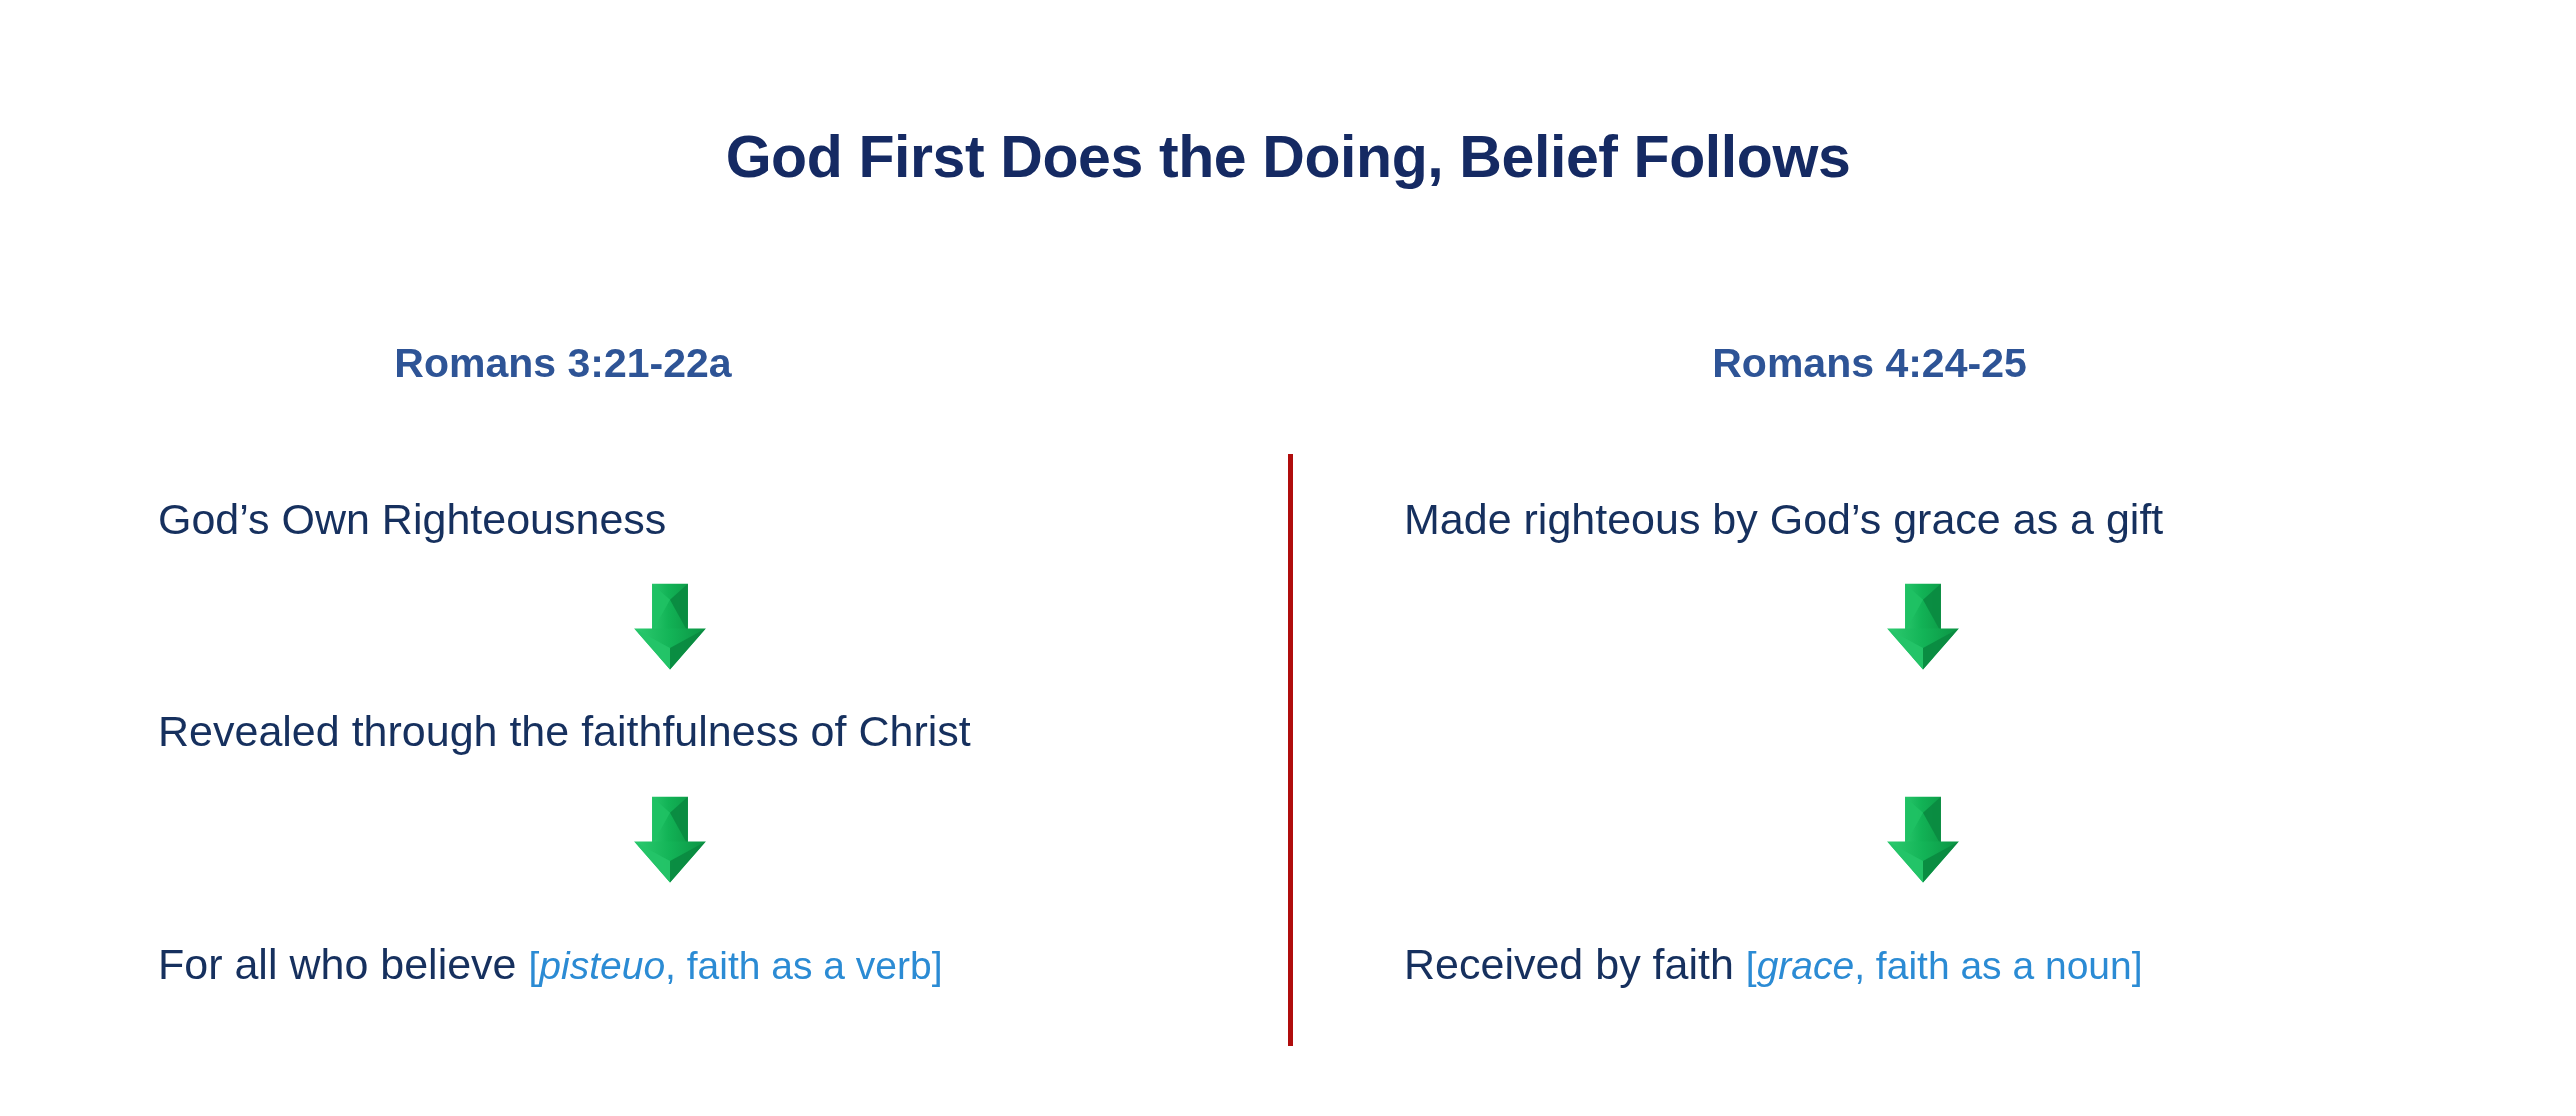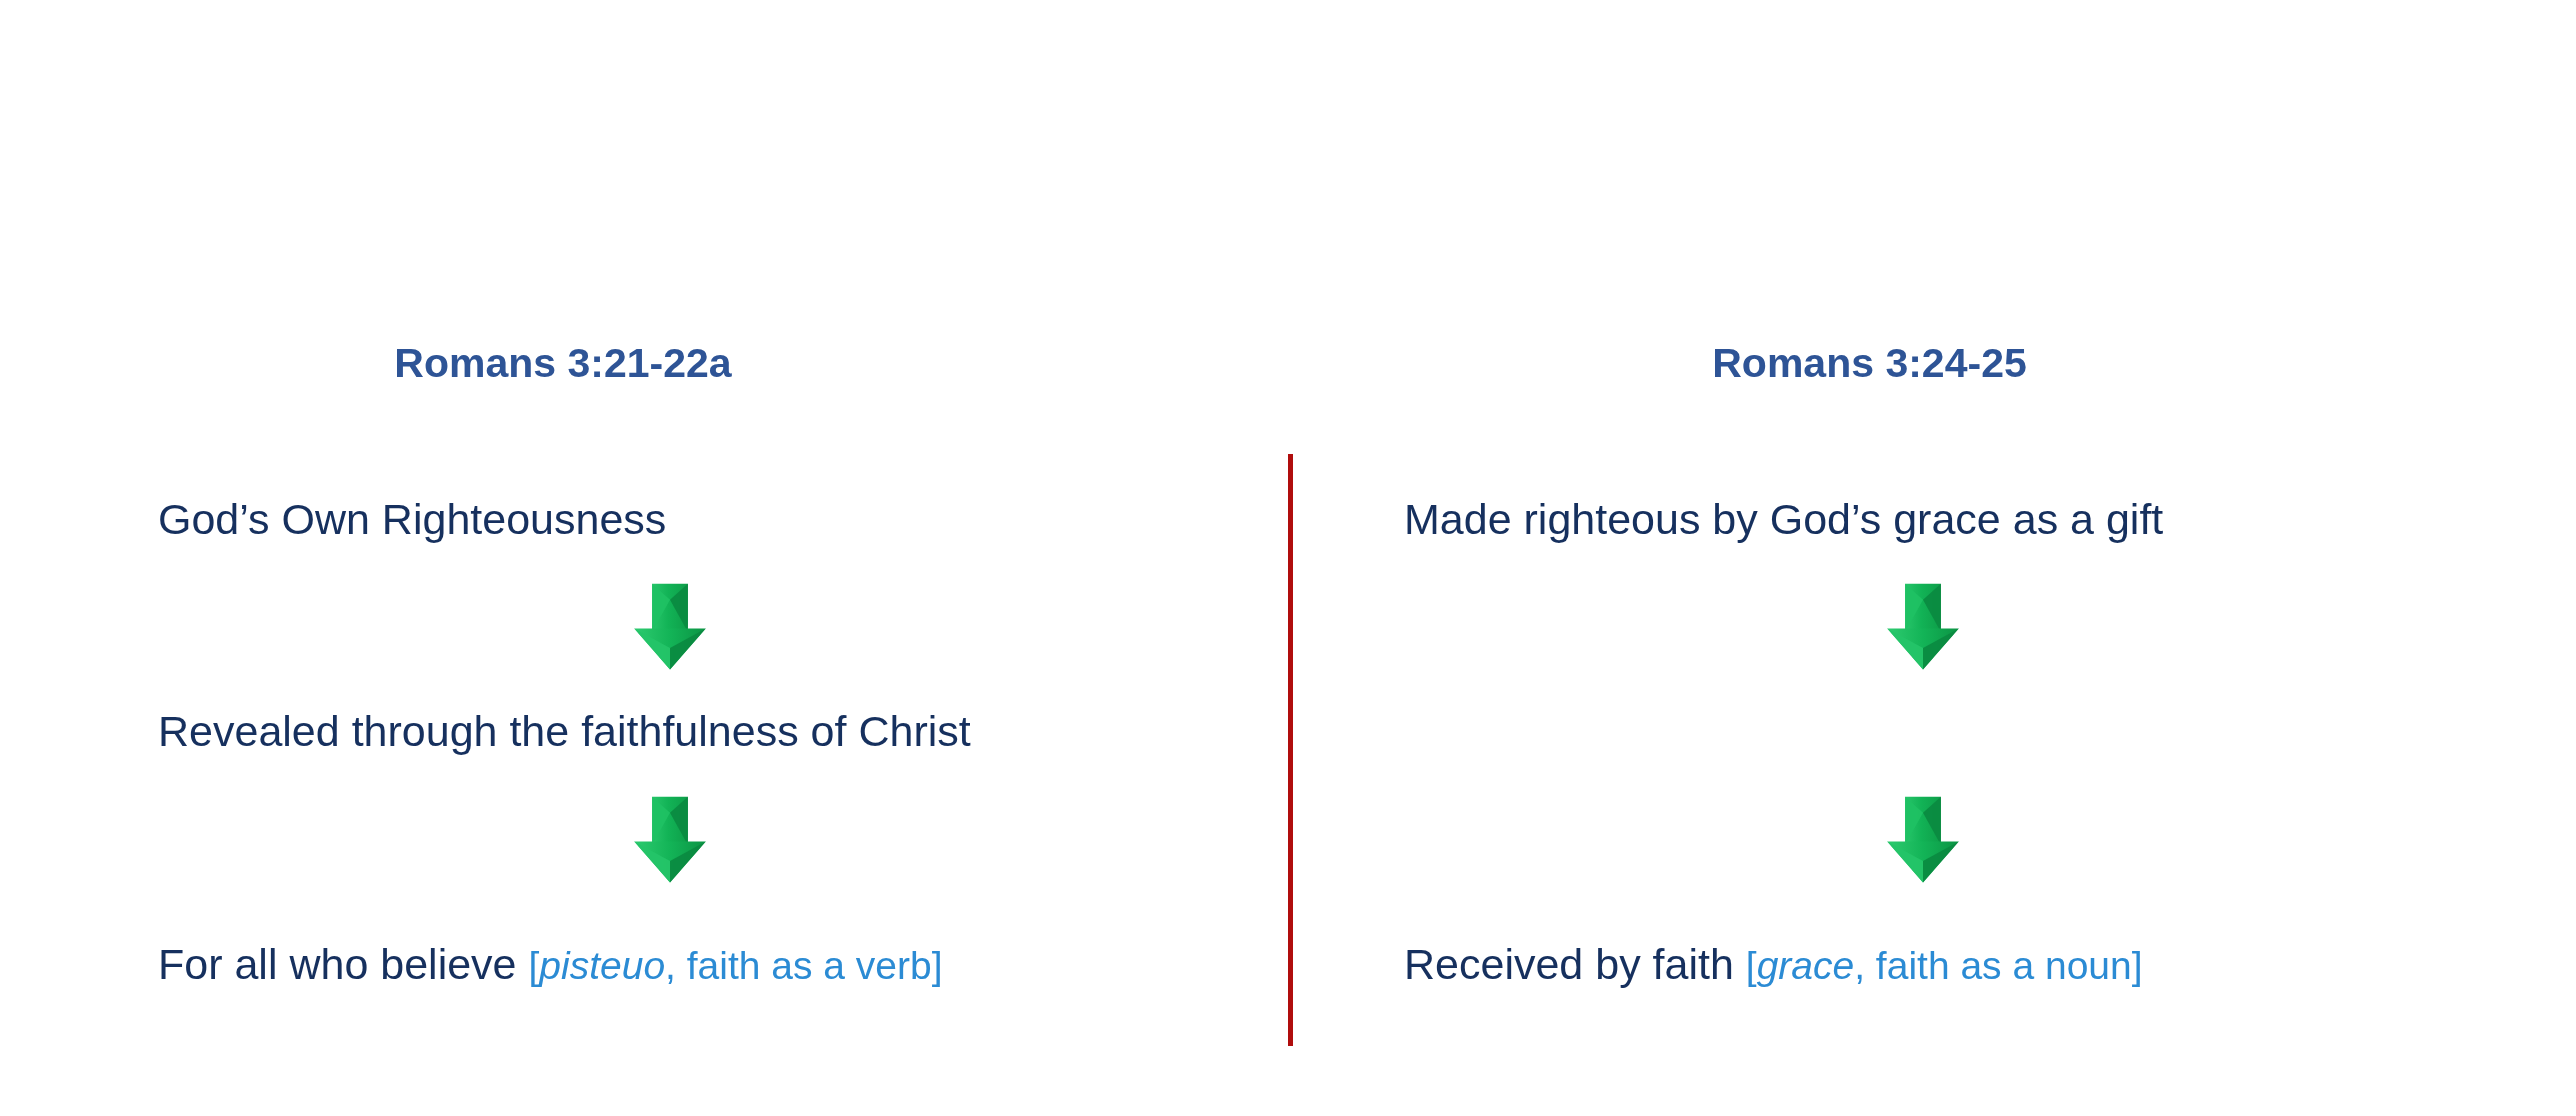--- a/index.html
+++ b/index.html
@@ -102,20 +102,21 @@
     width: 5.4px;
     height: 592px;
     background: #b00d0d;
   }
 </style>
 </head>
 <body>
 
 <div class="slide">
 
+  <div class="slide-title">God First Does the Doing, Belief Follows</div>
 
   <div class="column left">
 
     <div class="column-heading">Romans 3:21-22a</div>
 
     <div class="step-text row1">
       <span>God’s Own Righteousness</span>
     </div>
 
     <div class="arrow arrow1">
@@ -175,21 +176,21 @@
     <div class="step-text row3">
       <span>For all who believe </span><span class="gloss"><span>[</span><span class="term">pisteuo</span><span>, faith as a verb</span><span>]</span></span>
     </div>
 
   </div>
 
   <div class="divider"></div>
 
   <div class="column right">
 
-    <div class="column-heading">Romans 3:24-25</div>
+    <div class="column-heading">Romans 4:24-25</div>
 
     <div class="step-text row1">
       <span>Made righteous by God’s grace as a gift</span>
     </div>
 
     <div class="arrow arrow1">
       <svg viewBox="0 0 96 104" xmlns="http://www.w3.org/2000/svg">
         <defs>
           <linearGradient id="shaftR1" x1="0" y1="0" x2="1" y2="0">
             <stop offset="0%" stop-color="#27C56A"></stop>

